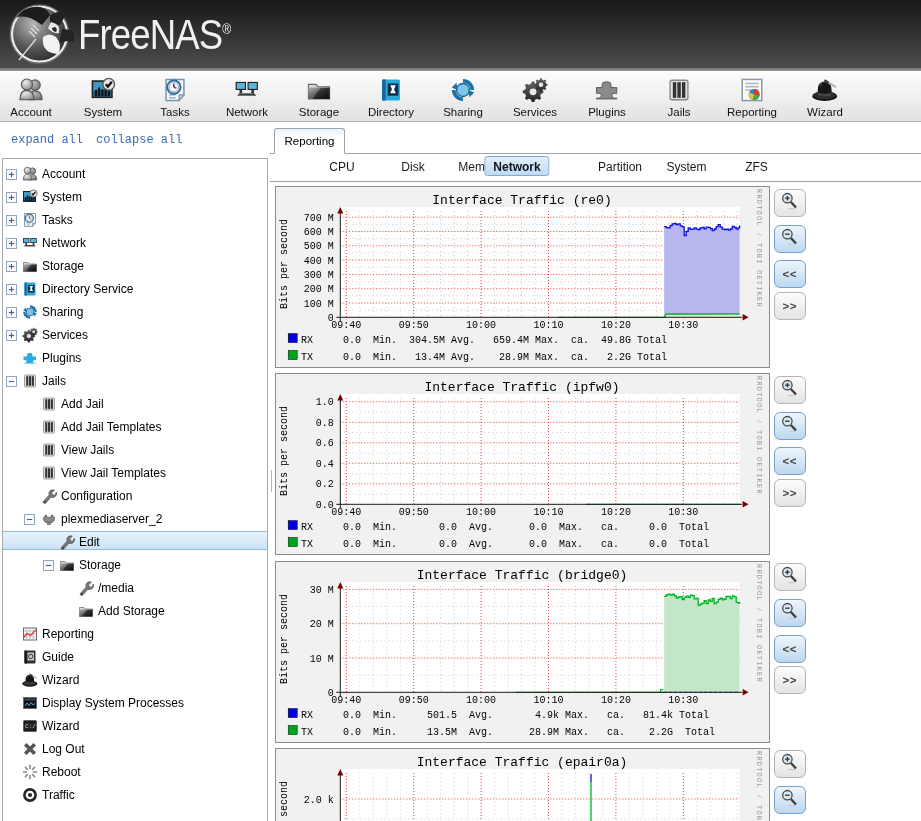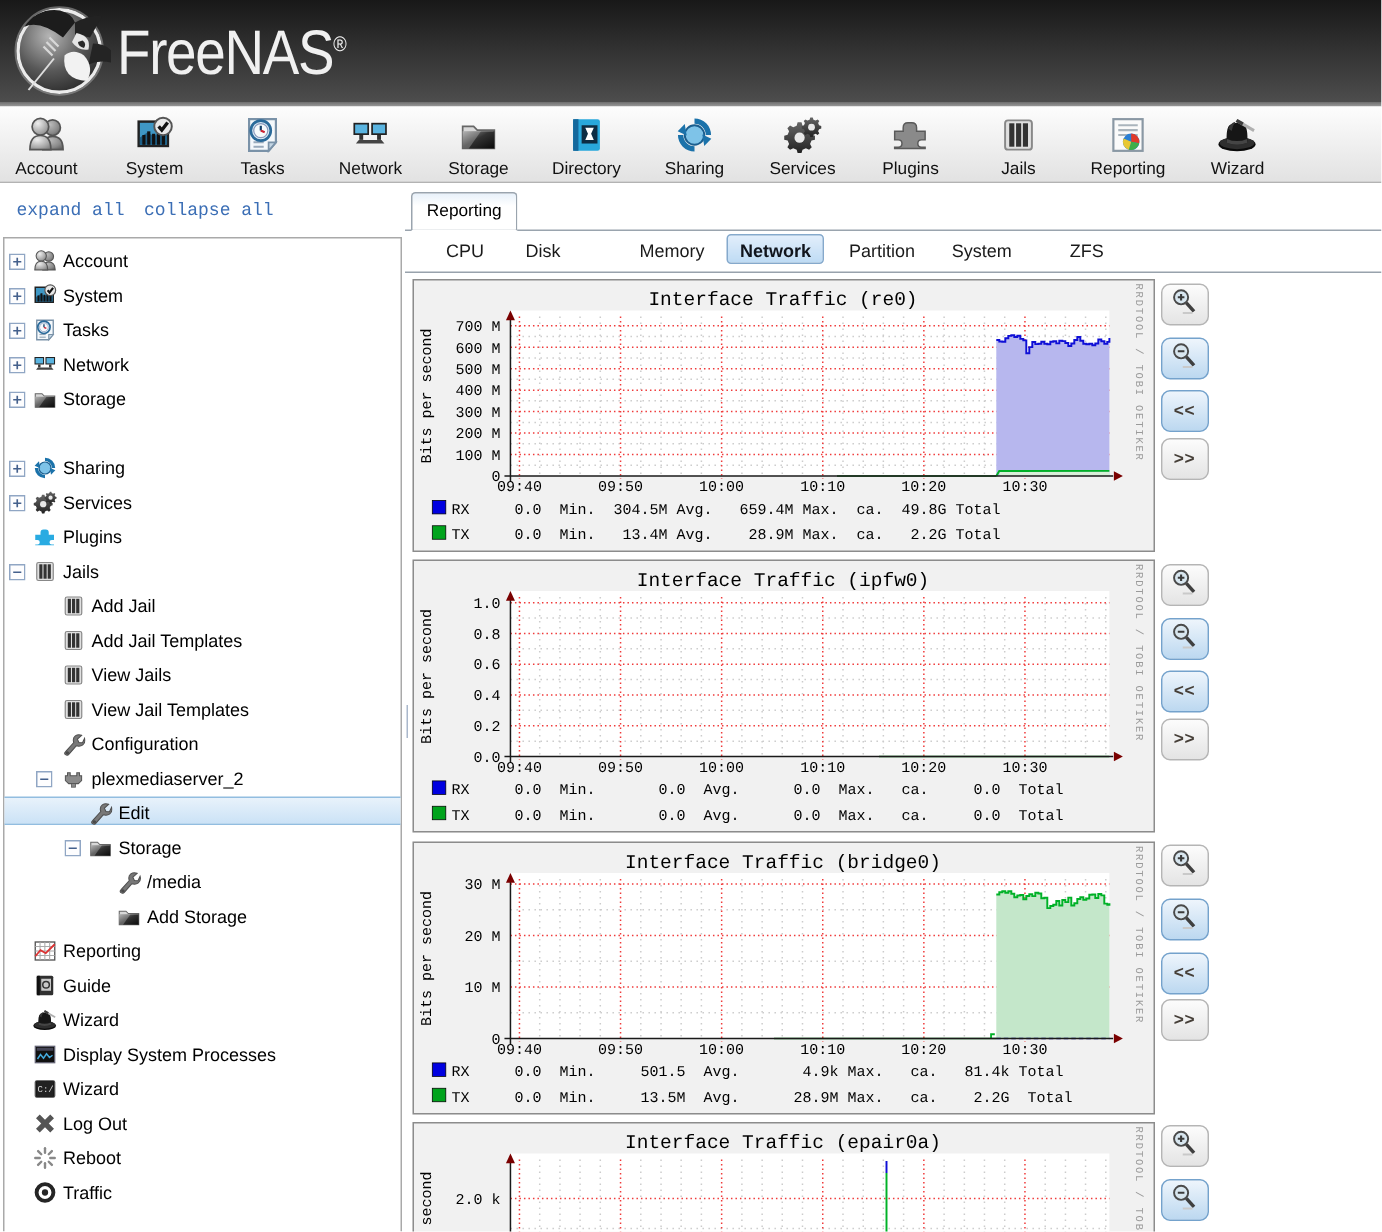--- a/index.html
+++ b/index.html
@@ -34,21 +34,21 @@
 .tic { position:absolute; top:3px; }
 .tl  { position:absolute; top:4.5px; font-size:12px; color:#000; white-space:nowrap; }
 
 #tabline { position:absolute; left:270px; top:153px; width:651px; height:1px; background:#9aa4ae; }
 #mtab { position:absolute; left:274px; top:128px; width:71px; height:26px;
   background:linear-gradient(#e8f1fa,#ffffff 35%); border:1px solid #9aa4ae; border-bottom:1px solid #fff;
   border-radius:3px 3px 0 0; text-align:center; font-size:11.5px; line-height:25px; color:#000; }
 #stline { position:absolute; left:270px; top:181px; width:651px; height:1px; background:#98a2ac; }
 .stab { position:absolute; top:157px; height:20px; line-height:20px; width:0;
   font-size:12px; color:#1a1a1a; }
-.stab:not(.sel) { text-indent:0; }
+.stab:not(.sel) { text-indent:0;margin-left:32px; }
 .stab span, .stab { }
 .stab { transform:translateX(-50%); display:inline-block; width:auto; padding:0 2px; }
 .sel { background:linear-gradient(#e2eefb,#bedbf4); border:1px solid #85a9cc;
   border-radius:3px; padding:0 8px; top:156px; font-weight:700; color:#10141c; }
 
 .gpanel { position:absolute; left:275px; width:495px; height:182px;
   background:#f1f1f1; border:1px solid #8c8c8c; }
 
 .btn { position:absolute; left:773.7px; width:32px; height:28px;
   background:linear-gradient(#fcfcfc,#e4e4e4); border:1px solid #b5b5b5;
@@ -346,20 +346,31 @@
         <svg class="exp" style="left:3px" width="11" height="11">
           <rect x="0.5" y="0.5" width="10" height="10" fill="#fdfdfe" stroke="#90a6c4"></rect>
           <line x1="2.8" y1="5.5" x2="8.2" y2="5.5" stroke="#44608c" stroke-width="1.1"></line>
           <line x1="5.5" y1="2.8" x2="5.5" y2="8.2" stroke="#44608c" stroke-width="1.1"></line>
         </svg>
         <span class="tic" style="left:19px"><svg class="ti" width="16" height="16" viewBox="0 0 16 16">
             <use href="#i-storage"></use>
           </svg></span>
         <span class="tl" style="left:39px">Storage</span>
       </div>
+      <div class="trow" style="top:118.5px">
+        <svg class="exp" style="left:3px" width="11" height="11">
+          <rect x="0.5" y="0.5" width="10" height="10" fill="#fdfdfe" stroke="#90a6c4"></rect>
+          <line x1="2.8" y1="5.5" x2="8.2" y2="5.5" stroke="#44608c" stroke-width="1.1"></line>
+          <line x1="5.5" y1="2.8" x2="5.5" y2="8.2" stroke="#44608c" stroke-width="1.1"></line>
+        </svg>
+        <span class="tic" style="left:19px"><svg class="ti" width="16" height="16" viewBox="0 0 16 16">
+            <use href="#i-dirsvc"></use>
+          </svg></span>
+        <span class="tl" style="left:39px">Directory Service</span>
+      </div>
       <div class="trow" style="top:141.5px">
         <svg class="exp" style="left:3px" width="11" height="11">
           <rect x="0.5" y="0.5" width="10" height="10" fill="#fdfdfe" stroke="#90a6c4"></rect>
           <line x1="2.8" y1="5.5" x2="8.2" y2="5.5" stroke="#44608c" stroke-width="1.1"></line>
           <line x1="5.5" y1="2.8" x2="5.5" y2="8.2" stroke="#44608c" stroke-width="1.1"></line>
         </svg>
         <span class="tic" style="left:19px"><svg class="ti" width="16" height="16" viewBox="0 0 16 16">
             <use href="#i-sharing"></use>
           </svg></span>
         <span class="tl" style="left:39px">Sharing</span>
@@ -506,21 +517,21 @@
         <span class="tic" style="left:19px"><svg class="ti" width="16" height="16" viewBox="0 0 16 16">
             <use href="#i-shutdown"></use>
           </svg></span>
         <span class="tl" style="left:39px">Traffic</span>
       </div>
 </div>
 <div id="splitgrip"></div>
 <div id="tabline"></div>
 <div id="mtab">Reporting</div>
 <div class="stab" style="left:310px">CPU</div>
-    <div class="stab" style="left:362px">Disk</div>
+    <div class="stab" style="left:381px">Disk</div>
     <div class="stab" style="left:448px">Memory</div>
     <div class="stab sel" style="left:517px">Network</div>
     <div class="stab" style="left:588px">Partition</div>
     <div class="stab" style="left:654.5px">System</div>
     <div class="stab" style="left:724.5px">ZFS</div>
 <div id="stline"></div>
 <div class="gpanel" style="top:186.0px">
       <svg width="493" height="180" viewBox="0 0 493 180" style="position:absolute;left:0;top:0">
         <rect x="64.3" y="20.0" width="399.3" height="110.3" fill="#ffffff"></rect>
         <line x1="83.8" y1="24.0" x2="83.8" y2="130.3" stroke="#cccccc" stroke-width="1" stroke-dasharray="1,3"></line>

